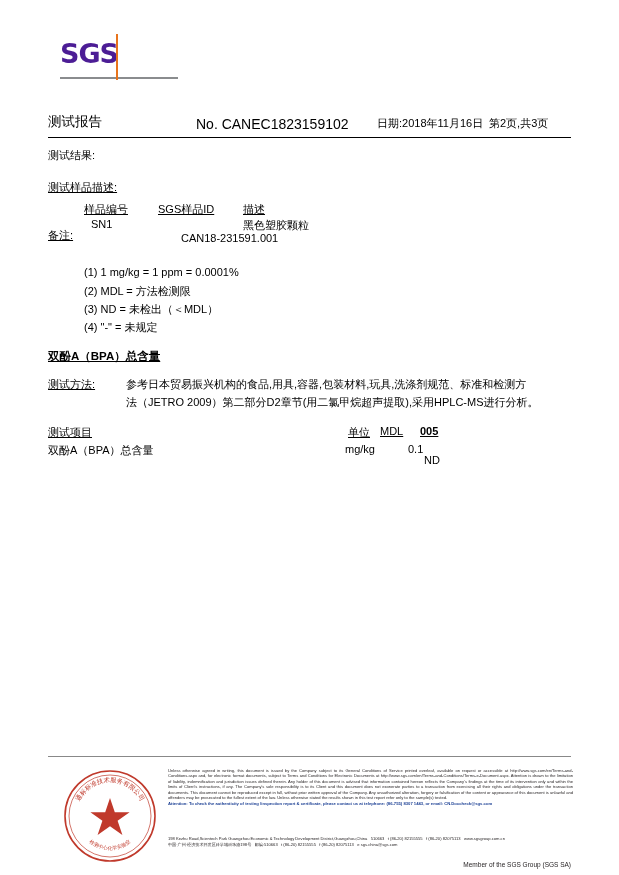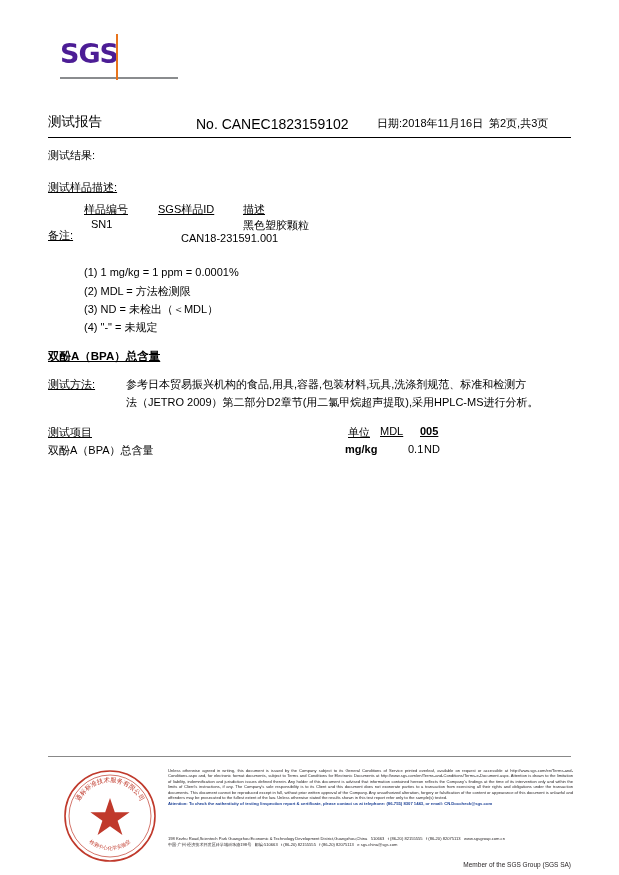--- a/index.html
+++ b/index.html
@@ -193,23 +193,23 @@
   <div class="t underline-txt" style="left:48px; top:377px;">测试方法:</div>
   <div class="t" style="left:126px; top:377px;">参考日本贸易振兴机构的食品,用具,容器,包装材料,玩具,洗涤剂规范、标准和检测方</div>
   <div class="t" style="left:126px; top:395px;">法（JETRO 2009）第二部分D2章节(用二氯甲烷超声提取),采用HPLC-MS进行分析。</div>
 
   <div class="t underline-txt" style="left:48px; top:425px;">测试项目</div>
   <div class="t underline-txt" style="left:348px; top:425px;text-align:right;">单位</div>
   <div class="t underline-txt" style="left:380px; top:425px;">MDL</div>
   <div class="t underline-txt bold" style="left:420px; top:425px;">005</div>
 
   <div class="t" style="left:48px; top:443px;">双酚A（BPA）总含量</div>
-  <div class="t" style="left:345px; top:443px;font-weight:bold;">mg/kg</div>
+  <div class="t" style="left:345px; top:443px;">mg/kg</div>
   <div class="t" style="left:385px; top:443px;padding-left:23px;">0.1</div>
-  <div class="t" style="left:424px; top:443px;">ND</div>
+  <div class="t" style="left:424px; top:454px;">ND</div>
 
   <div class="footer-rule"></div>
 
   <div class="stamp">
     <svg width="96" height="96" viewBox="0 0 96 96" aria-hidden="true">
       <circle cx="48" cy="48" r="45" fill="none" stroke="#c0392b" stroke-width="1.6"></circle>
       <circle cx="48" cy="48" r="41" fill="none" stroke="#c0392b" stroke-width="0.7"></circle>
       <polygon points="48,30 52.8,44.2 67.6,44.2 55.6,52.8 60.4,67 48,58.3 35.6,67 40.4,52.8 28.4,44.2 43.2,44.2" fill="#c0392b"></polygon>
       <path id="arcTop" d="M 14,48 A 34,34 0 0 1 82,48" fill="none"></path>
       <text font-family="DejaVu Sans, sans-serif" font-size="6.4" fill="#c0392b">

